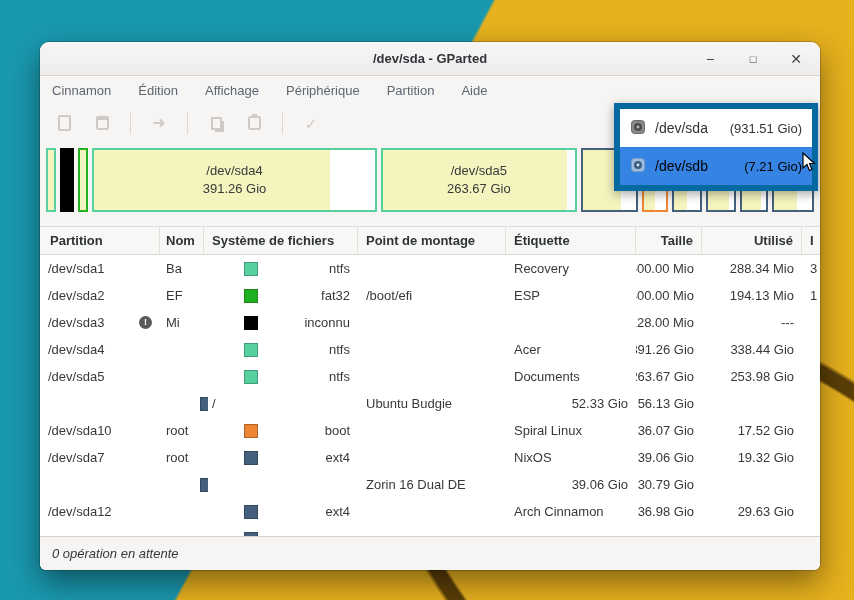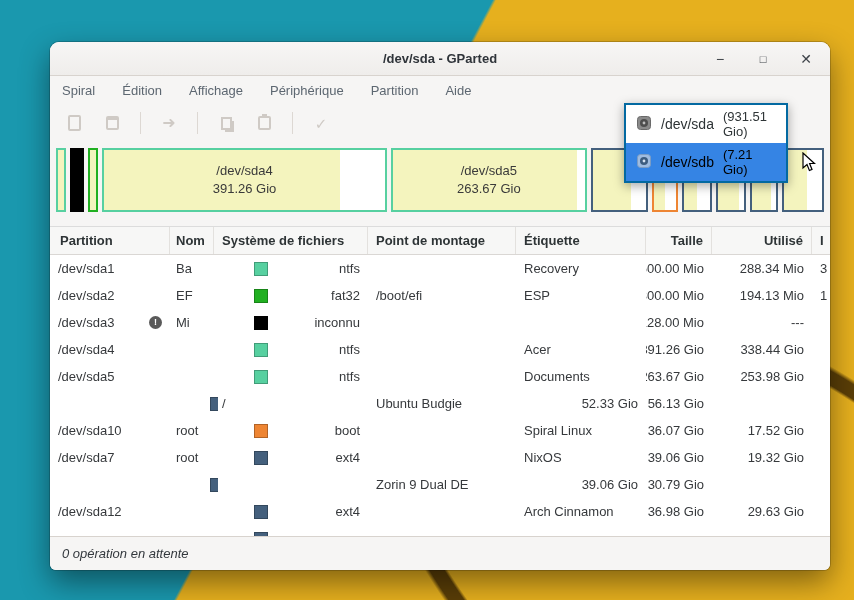--- a/index.html
+++ b/index.html
@@ -14,21 +14,21 @@
       linear-gradient(118deg, #1a98ae 0%, #1a98ae 42%, rgba(0,0,0,0) 42.3%),
       radial-gradient(circle at 62% 150%, rgba(0,0,0,0) 56.8%, #5a3e07 57.1%, #5a3e07 58.3%, rgba(0,0,0,0) 58.7%),
       radial-gradient(circle at 114% 40%, rgba(0,0,0,0) 59.8%, #5a3e07 60.1%, #5a3e07 61.3%, rgba(0,0,0,0) 61.7%);
   }
 
   
   .window {
     position:absolute; left:40px; top:42px; width:780px; height:528px;
     background:#f6f5f4; border-radius:9px 9px 6px 6px;
     box-shadow:0 12px 30px rgba(0,0,0,.45), 0 0 0 1px rgba(0,0,0,.18);
-    display:flex; flex-direction:column; overflow:hidden;margin-left:10px;
+    display:flex; flex-direction:column; overflow:hidden;
   }
 
   .titlebar {
     height:34px; flex:0 0 34px; position:relative;
     background:linear-gradient(#f7f6f5,#efedeb);
     border-bottom:1px solid #d8d3ce;
     display:flex; align-items:center; justify-content:center;
   }
   .title { font-size:13px; font-weight:bold; color:#2f343a; }
   .win-controls { position:absolute; right:16px; top:0; height:34px; display:flex; align-items:center; gap:27px; }
@@ -61,22 +61,22 @@
   }
   .pseg {
     position:relative; height:64px; background:#fff; overflow:hidden;
     display:flex; flex-direction:column; align-items:center; justify-content:center;
   }
   .pseg .used { position:absolute; left:0; top:0; bottom:0; background:#f4f4be; }
   .pseg .plabel { position:relative; z-index:1; font-size:13px; color:#3a3a3a; text-align:center; line-height:1.35; }
 
   
   .dropdown {
-    position:absolute; left:574px; top:61px; width:164px; z-index:50;
-    background:#fff; border:2px solid #0369a1;
+    position:absolute; left:574px; top:61px; width:204px; z-index:50;
+    background:#fff; border:6px solid #0369a1;
     box-shadow:0 3px 10px rgba(0,0,0,.35);
   }
   .dd-item { height:38px; display:flex; align-items:center; gap:9px; padding:0 10px; font-size:14px; color:#2e3436; }
   .dd-item.selected { background:#3584e4; color:#000000; }
   .dd-size { margin-left:auto; font-size:13px; }
 
   
   .table {
     flex:1 1 auto; background:#fff; border-top:1px solid #dcdcdc;
     overflow:hidden; display:flex; flex-direction:column;
@@ -127,21 +127,21 @@
     <div class="titlebar">
       <div class="title">/dev/sda - GParted</div>
       <div class="win-controls">
         <span class="win-btn">−</span>
         <span class="win-btn max">□</span>
         <span class="win-btn">✕</span>
       </div>
     </div>
 
     <div class="menubar">
-      <span class="menu-item">Spiral</span>
+      <span class="menu-item">Cinnamon</span>
       <span class="menu-item">Édition</span>
       <span class="menu-item">Affichage</span>
       <span class="menu-item">Périphérique</span>
       <span class="menu-item">Partition</span>
       <span class="menu-item">Aide</span>
     </div>
 
     <div class="toolbar">
       <span class="tico">
           <span class="ico-doc"></span>
@@ -344,21 +344,21 @@
           <div class="c"></div>
         </div>
 
         <div class="trow">
           <div class="c c-nom"></div>
           <div class="c c-fs">
               <span class="swatch" style="background: rgb(68, 96, 125);"></span>
               <span class="fsname">ext4</span>
             </div>
           <div class="c"></div>
-          <div class="c">Zorin 9 Dual DE</div>
+          <div class="c">Zorin 16 Dual DE</div>
           <div class="c num">39.06 Gio</div>
           <div class="c num">30.79 Gio</div>
           <div class="c"></div>
         </div>
 
         <div class="trow">
           <div class="c c-part">
               <span>/dev/sda12</span>
             </div>
           <div class="c c-nom"></div>

